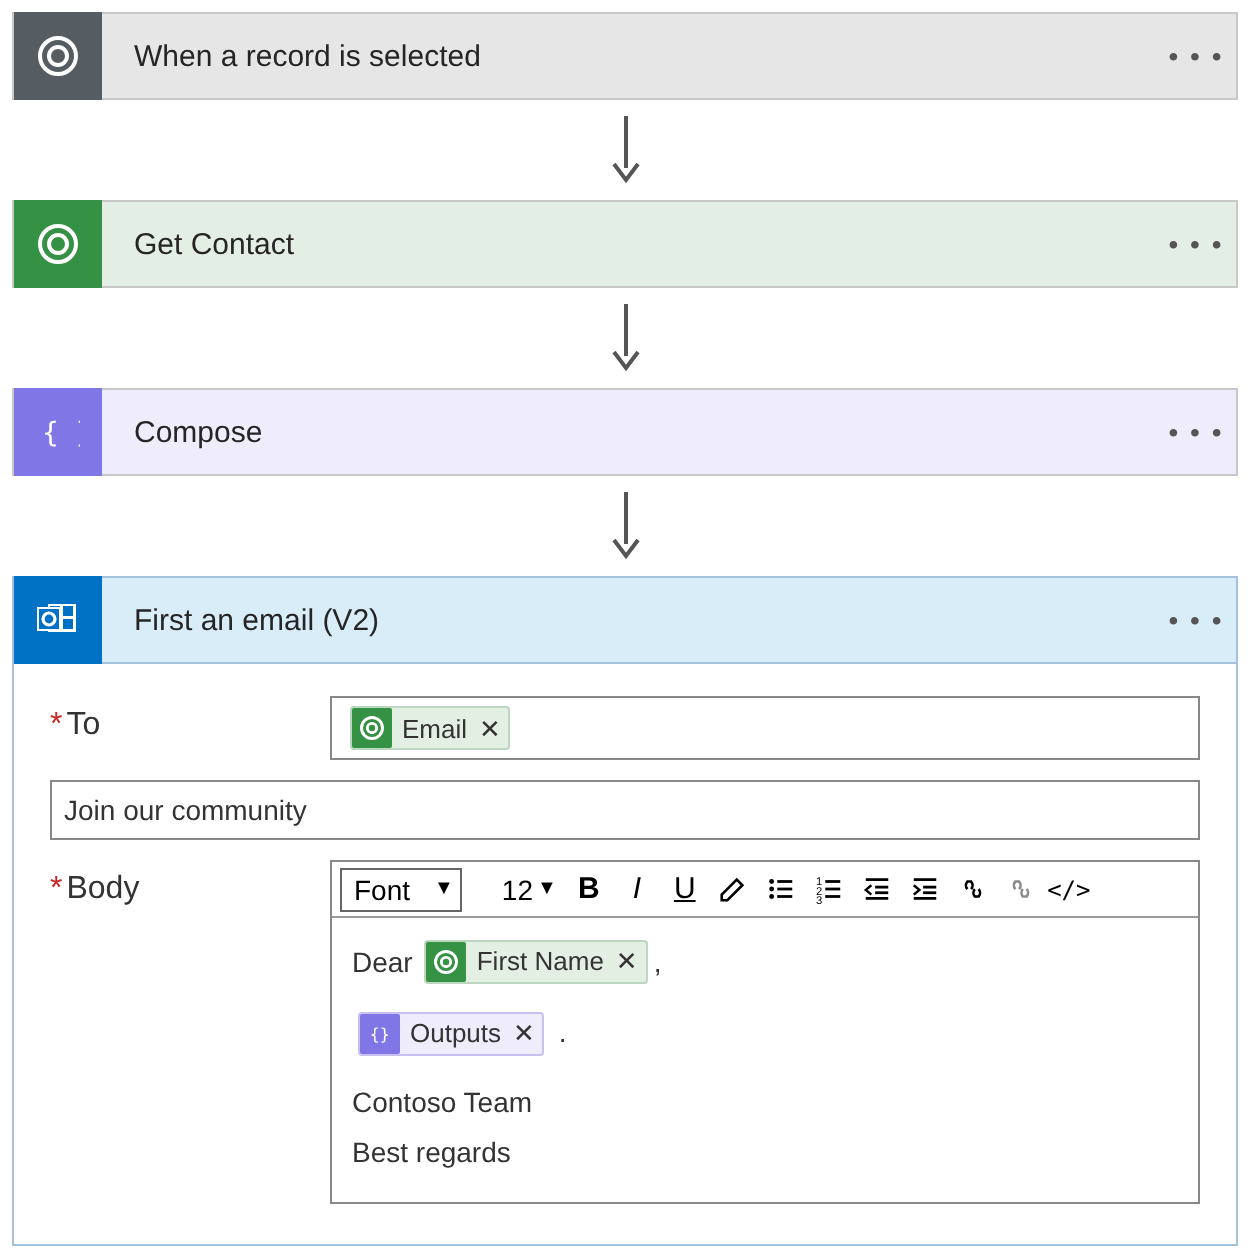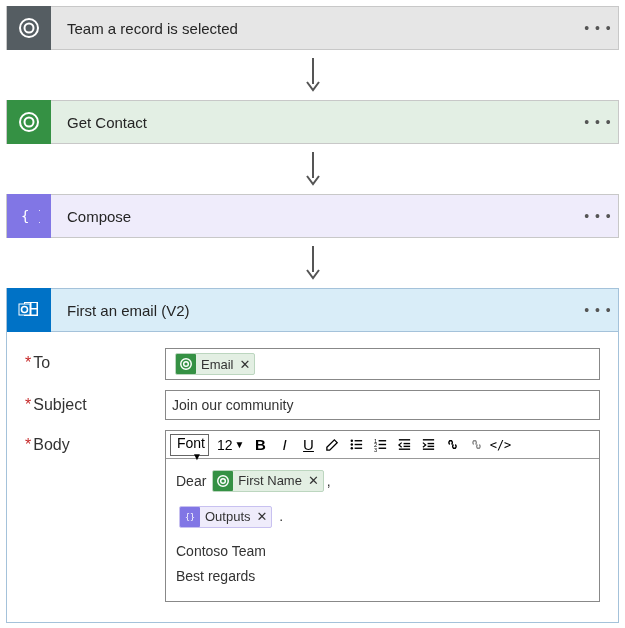--- a/index.html
+++ b/index.html
@@ -138,22 +138,21 @@
     padding: 0 4px;
     gap: 0;
   }
   .font-select {
     display: flex;
     align-items: center;
     border: 1px solid #666;
     height: 22px;
     padding: 0 3px 0 6px;
     font-size: 14px;
-    margin-right: 4px;
-    flex-direction: column;
+    margin-right: 16px;
   }
   .caret {
     margin-left: 12px;
     font-size: 10px;
   }
   .size-select {
     display: flex;
     align-items: center;
     height: 22px;
     padding: 0 2px 0 4px;
@@ -181,21 +180,21 @@
 </head>
 <body>
 
 <div class="step s1">
   <div class="step-icon">
     <svg width="24" height="24" viewBox="0 0 24 24">
         <circle cx="12" cy="12" r="9" fill="none" stroke="#fff" stroke-width="2"></circle>
         <circle cx="12" cy="12" r="4.5" fill="none" stroke="#fff" stroke-width="2"></circle>
       </svg>
   </div>
-  <div class="step-title">Team a record is selected</div>
+  <div class="step-title">When a record is selected</div>
   <div class="step-menu">• • •</div>
 </div>
 
 <div class="arrow-wrap">
   <svg width="16" height="34" viewBox="0 0 16 34">
       <line x1="8" y1="0" x2="8" y2="26" stroke="#555" stroke-width="2"></line>
       <polyline points="2,24 8,32 14,24" fill="none" stroke="#555" stroke-width="2"></polyline>
     </svg>
 </div>
 
@@ -266,21 +265,20 @@
                   </svg>
               </span>
               <span>Email</span>
               <span class="tok-x">✕</span>
             </span>
           </div>
         </div>
       </div>
 
       <div class="row">
-        <div class="label"><span class="req">*</span><span>Subject</span></div>
         <div class="field">
           <div class="input-box">
             <span>Join our community</span>
           </div>
         </div>
       </div>
 
       <div class="row">
         <div class="label"><span class="req">*</span><span>Body</span></div>
         <div class="field">

